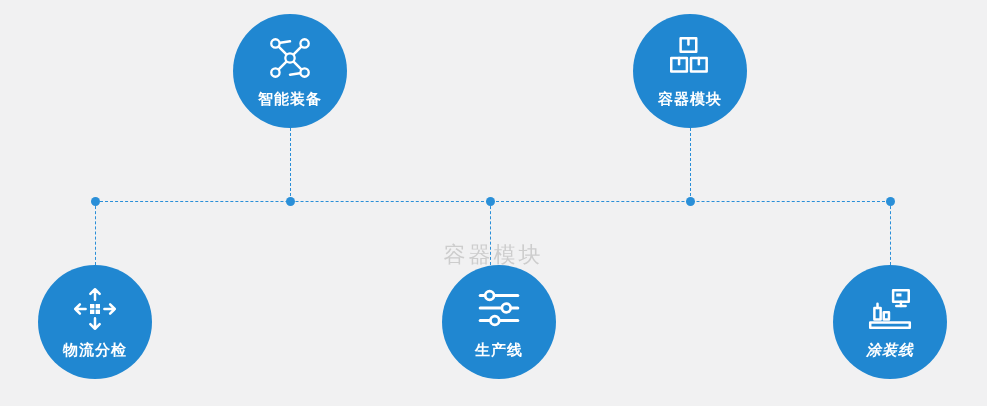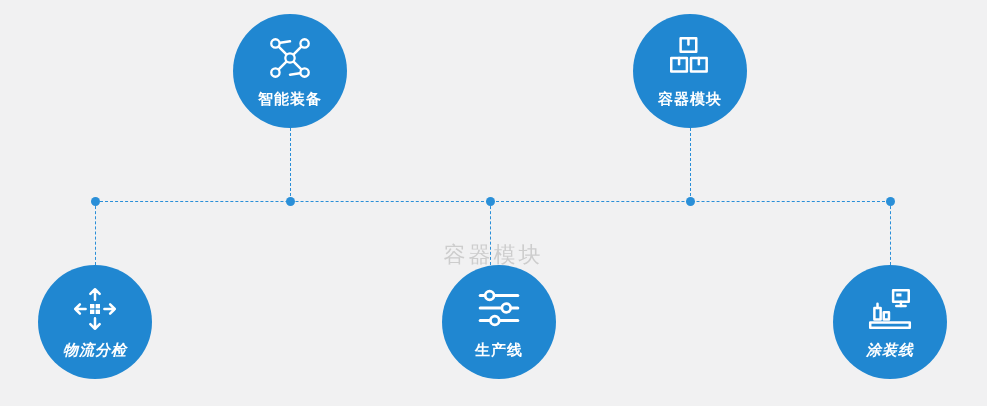--- a/index.html
+++ b/index.html
@@ -121,21 +121,21 @@
         <line class="stroke" x1="22.5" y1="5" x2="22.5" y2="11"></line>
         <rect class="stroke" x="6" y="24" width="15" height="13"></rect>
         <line class="stroke" x1="13.5" y1="24" x2="13.5" y2="30"></line>
         <rect class="stroke" x="25" y="24" width="15" height="13"></rect>
         <line class="stroke" x1="32.5" y1="24" x2="32.5" y2="30"></line>
       </svg>
     </span>
     <span class="label">容器模块</span>
   </div>
 
-  <div class="node" style="left:38px; top:265px;font-style:italic;">
+  <div class="node" style="left:38px; top:265px;">
     <span class="icon">
       <svg viewBox="0 0 48 48">
         <path class="stroke" d="M24 15 L24 5 M24 5 L19.5 9.5 M24 5 L28.5 9.5"></path>
         <path class="stroke" d="M24 33 L24 43 M24 43 L19.5 38.5 M24 43 L28.5 38.5"></path>
         <path class="stroke" d="M15 24 L5 24 M5 24 L9.5 19.5 M5 24 L9.5 28.5"></path>
         <path class="stroke" d="M33 24 L43 24 M43 24 L38.5 19.5 M43 24 L38.5 28.5"></path>
         <rect class="fillw" x="19.2" y="19.2" width="4.2" height="4.2"></rect>
         <rect class="fillw" x="24.6" y="19.2" width="4.2" height="4.2"></rect>
         <rect class="fillw" x="19.2" y="24.6" width="4.2" height="4.2"></rect>
         <rect class="fillw" x="24.6" y="24.6" width="4.2" height="4.2"></rect>

